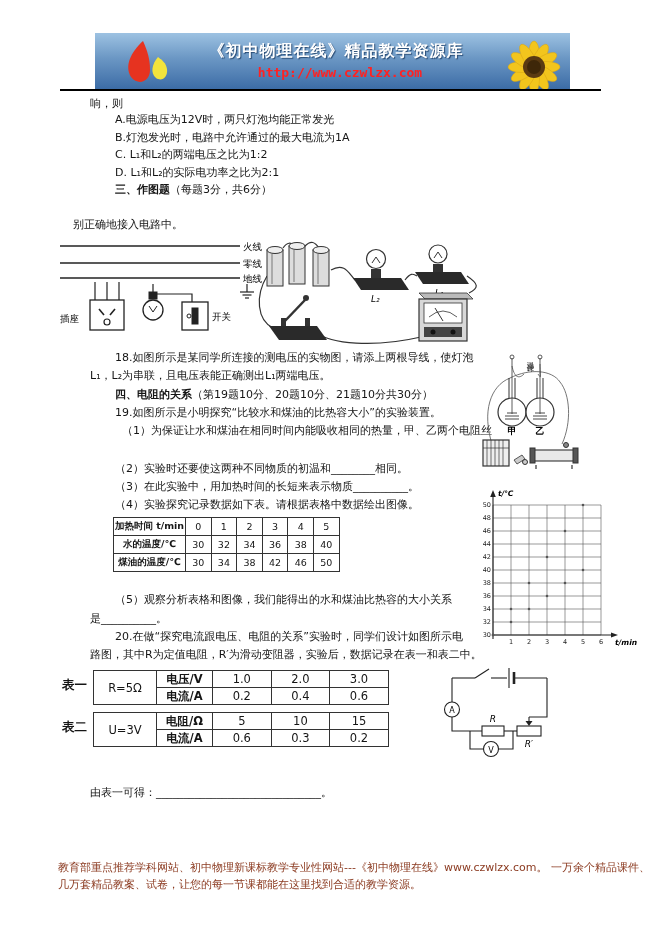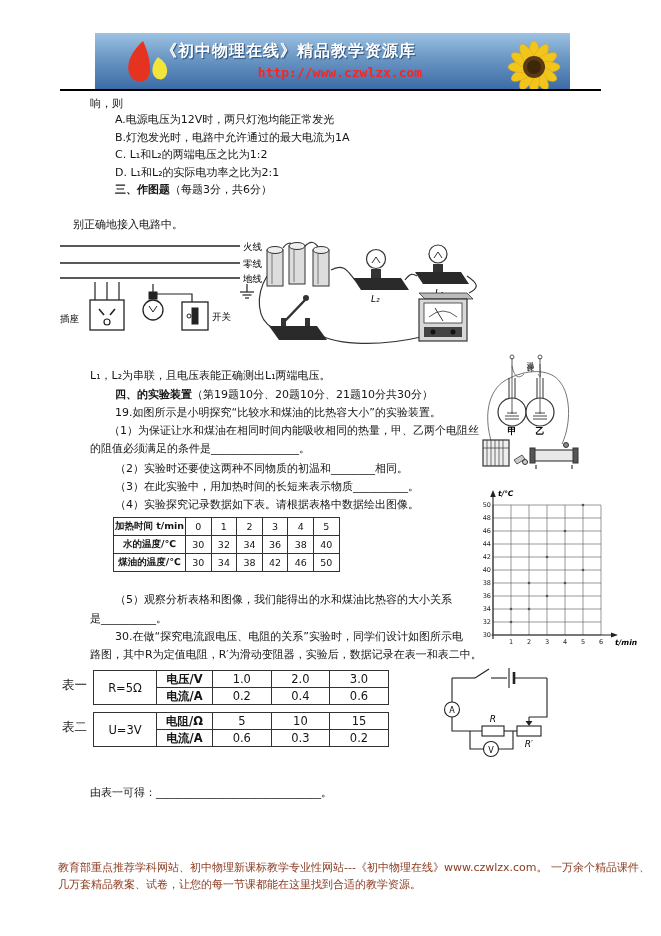--- a/index.html
+++ b/index.html
@@ -3,36 +3,36 @@
 <meta charset="utf-8">
 <style>
   html,body{margin:0;padding:0;background:#fff;}
   .page{position:relative;width:661px;height:936px;background:#fff;overflow:hidden;
         font-family:"DejaVu Sans","Liberation Sans",sans-serif;color:#151515;}
   .t{position:absolute;font-size:11px;line-height:15px;white-space:nowrap;margin-left:30px;}
   .b{font-weight:bold;}
   
   .banner{position:absolute;left:95px;top:33px;width:475px;height:56px;
           background:linear-gradient(180deg,#9dc2e2 0%,#6b97c4 45%,#3c6ca6 100%);overflow:hidden;}
-  .banner-title{position:absolute;left:66px;top:8px;width:330px;color:#fff;
+  .banner-title{position:absolute;left:76px;top:8px;width:330px;text-align:center;color:#fff;
                 font-weight:bold;font-size:16px;letter-spacing:1px;text-shadow:1px 1px 1px #274a73;}
   .banner-url{position:absolute;left:110px;top:32px;width:270px;text-align:center;color:#ff2222;
               font-family:"DejaVu Sans Mono","Liberation Mono",monospace;font-size:13px;font-weight:bold;}
   .rule{position:absolute;left:60px;top:89px;width:541px;height:2px;background:#000;}
   .footer-line{position:absolute;left:58px;color:#8b3a20;font-size:11px;line-height:16px;white-space:nowrap;}
   
   table{border-collapse:collapse;table-layout:fixed;border-radius:25px;}
   td{border:1px solid #333;text-align:center;padding:0;overflow:hidden;}
   .heat-table{position:absolute;left:113px;top:517px;width:226px;font-size:9.5px;}
   .heat-table td{height:17px;}
   .heat-table td.lbl{font-weight:600;}
   .vtab{position:absolute;width:295px;font-size:11.5px;}
   .vtab td{height:16px;}
   .vtab td.lbl{font-weight:700;}
-  .tab-cap{position:absolute;left:62px;font-size:12.5px;font-weight:400;white-space:nowrap;}
+  .tab-cap{position:absolute;left:62px;font-size:12.5px;font-weight:700;white-space:nowrap;}
   .fig{position:absolute;}
   svg text{font-family:"DejaVu Sans",sans-serif;}
   .vert-label{position:absolute;left:525px;top:356px;writing-mode:vertical-rl;font-size:7.5px;
               letter-spacing:1px;color:#222;}
 </style>
 </head>
 <body>
 
 <div class="page">
 
@@ -171,25 +171,25 @@
 
     <g>
       <polygon points="16,90 64,90 74,104 26,104" fill="#2a2a2a"></polygon>
       <rect x="28" y="82" width="5" height="8" fill="#333"></rect>
       <rect x="52" y="82" width="5" height="8" fill="#333"></rect>
       <line x1="31" y1="86" x2="52" y2="64" stroke="#333" stroke-width="2.5"></line>
       <circle cx="53" cy="62" r="3" fill="#333"></circle>
     </g>
   </svg>
 
+  <div class="t" style="left:85px;top:350px">18.如图所示是某同学所连接的测电压的实物图，请添上两根导线，使灯泡</div>
   <div class="t" style="left:60px;top:368px">L₁，L₂为串联，且电压表能正确测出L₁两端电压。</div>
-  <div class="t" style="left:85px;top:387px"><span class="b">四、的实验装置</span><span>（第19题10分、20题10分、21题10分共30分）</span></div>
+  <div class="t" style="left:85px;top:387px"><span class="b">四、电阻的关系</span><span>（第19题10分、20题10分、21题10分共30分）</span></div>
   <div class="t" style="left:85px;top:405px">19.如图所示是小明探究“比较水和煤油的比热容大小”的实验装置。</div>
-  <div class="t" style="left:79px;top:423px">（1）为保证让水和煤油在相同时间内能吸收相同的热量，甲、乙两个电阻丝</div>
-  <div class="t" style="left:60px;top:441px">的阻值必须满足的条件是________________。</div>
+  <div class="t" style="left:92px;top:423px">（1）为保证让水和煤油在相同时间内能吸收相同的热量，甲、乙两个电阻丝</div>
   <div class="t" style="left:85px;top:461px">（2）实验时还要使这两种不同物质的初温和________相同。</div>
   <div class="t" style="left:85px;top:479px">（3）在此实验中，用加热时间的长短来表示物质__________。</div>
   <div class="t" style="left:85px;top:497px">（4）实验探究记录数据如下表。请根据表格中数据绘出图像。</div>
 
   <svg class="fig" style="left:480px;top:352px" width="110" height="122" viewBox="0 0 110 122">
     <path d="M12,92 C2,60 10,34 30,26 C50,16 72,18 80,30 C90,42 92,70 82,92" stroke="#666" stroke-width="0.9" fill="none"></path>
 
     <g stroke="#555" stroke-width="0.8" fill="none">
       <path d="M44,22 C38,28 34,24 32,14"></path>
       <path d="M58,22 C62,28 60,24 60,12"></path>
@@ -318,21 +318,21 @@
         <circle cx="28" cy="122" r="1.3" fill="#555"></circle>
         <circle cx="46" cy="96" r="1.3" fill="#555"></circle>
         <circle cx="64" cy="70" r="1.3" fill="#555"></circle>
         <circle cx="82" cy="44" r="1.3" fill="#555"></circle>
         <circle cx="100" cy="18" r="1.3" fill="#555"></circle>
       </g>
   </svg>
 
   <div class="t" style="left:85px;top:592px">（5）观察分析表格和图像，我们能得出的水和煤油比热容的大小关系</div>
   <div class="t" style="left:60px;top:611px">是__________。</div>
-  <div class="t" style="left:85px;top:629px">30.在做“探究电流跟电压、电阻的关系”实验时，同学们设计如图所示电</div>
+  <div class="t" style="left:85px;top:629px">20.在做“探究电流跟电压、电阻的关系”实验时，同学们设计如图所示电</div>
   <div class="t" style="left:60px;top:647px">路图，其中R为定值电阻，R′为滑动变阻器，实验后，数据记录在表一和表二中。</div>
 
   <div class="tab-cap" style="top:677px">表一</div>
   <table class="vtab" style="left:93px;top:670px">
     <colgroup>
         <col style="width:63px">
         <col style="width:56px">
         <col style="width:58.6px">
         <col style="width:58.6px">
         <col style="width:58.6px">

